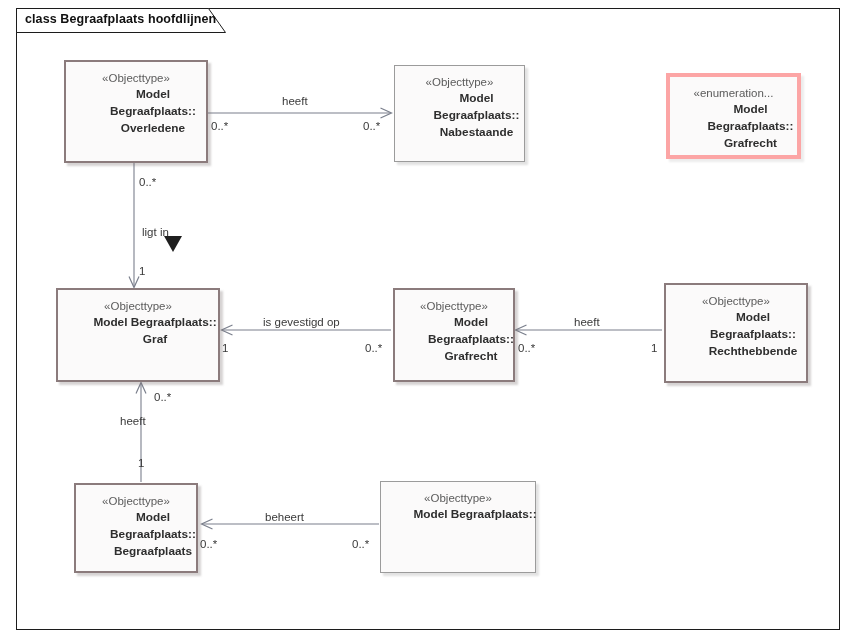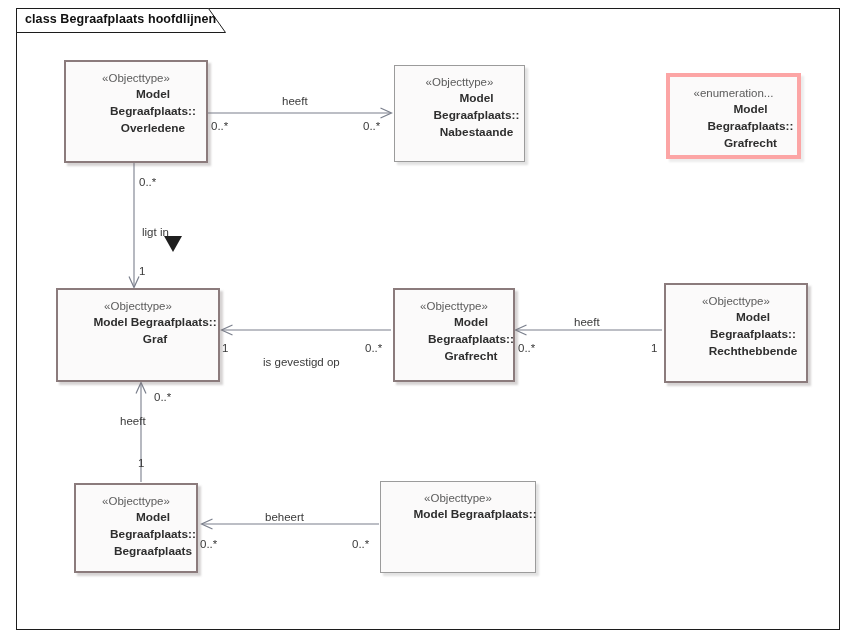--- a/index.html
+++ b/index.html
@@ -228,21 +228,21 @@
   </div>
 
   <div class="conn-label" style="left:274px; top:95px;">heeft</div>
   <div class="mult" style="left:203px; top:120px;">0..*</div>
   <div class="mult" style="left:355px; top:120px;">0..*</div>
 
   <div class="conn-label" style="left:134px; top:226px;">ligt in</div>
   <div class="mult" style="left:131px; top:176px;">0..*</div>
   <div class="mult" style="left:131px; top:265px;">1</div>
 
-  <div class="conn-label" style="left:255px; top:316px;margin-top:40px;">is gevestigd op</div>
+  <div class="conn-label" style="left:255px; top:316px;">is gevestigd op</div>
   <div class="mult" style="left:357px; top:342px;">0..*</div>
   <div class="mult" style="left:214px; top:342px;">1</div>
 
   <div class="conn-label" style="left:566px; top:316px;">heeft</div>
   <div class="mult" style="left:643px; top:342px;">1</div>
   <div class="mult" style="left:510px; top:342px;">0..*</div>
 
   <div class="conn-label" style="left:112px; top:415px;">heeft</div>
   <div class="mult" style="left:130px; top:457px;">1</div>
   <div class="mult" style="left:146px; top:391px;">0..*</div>

